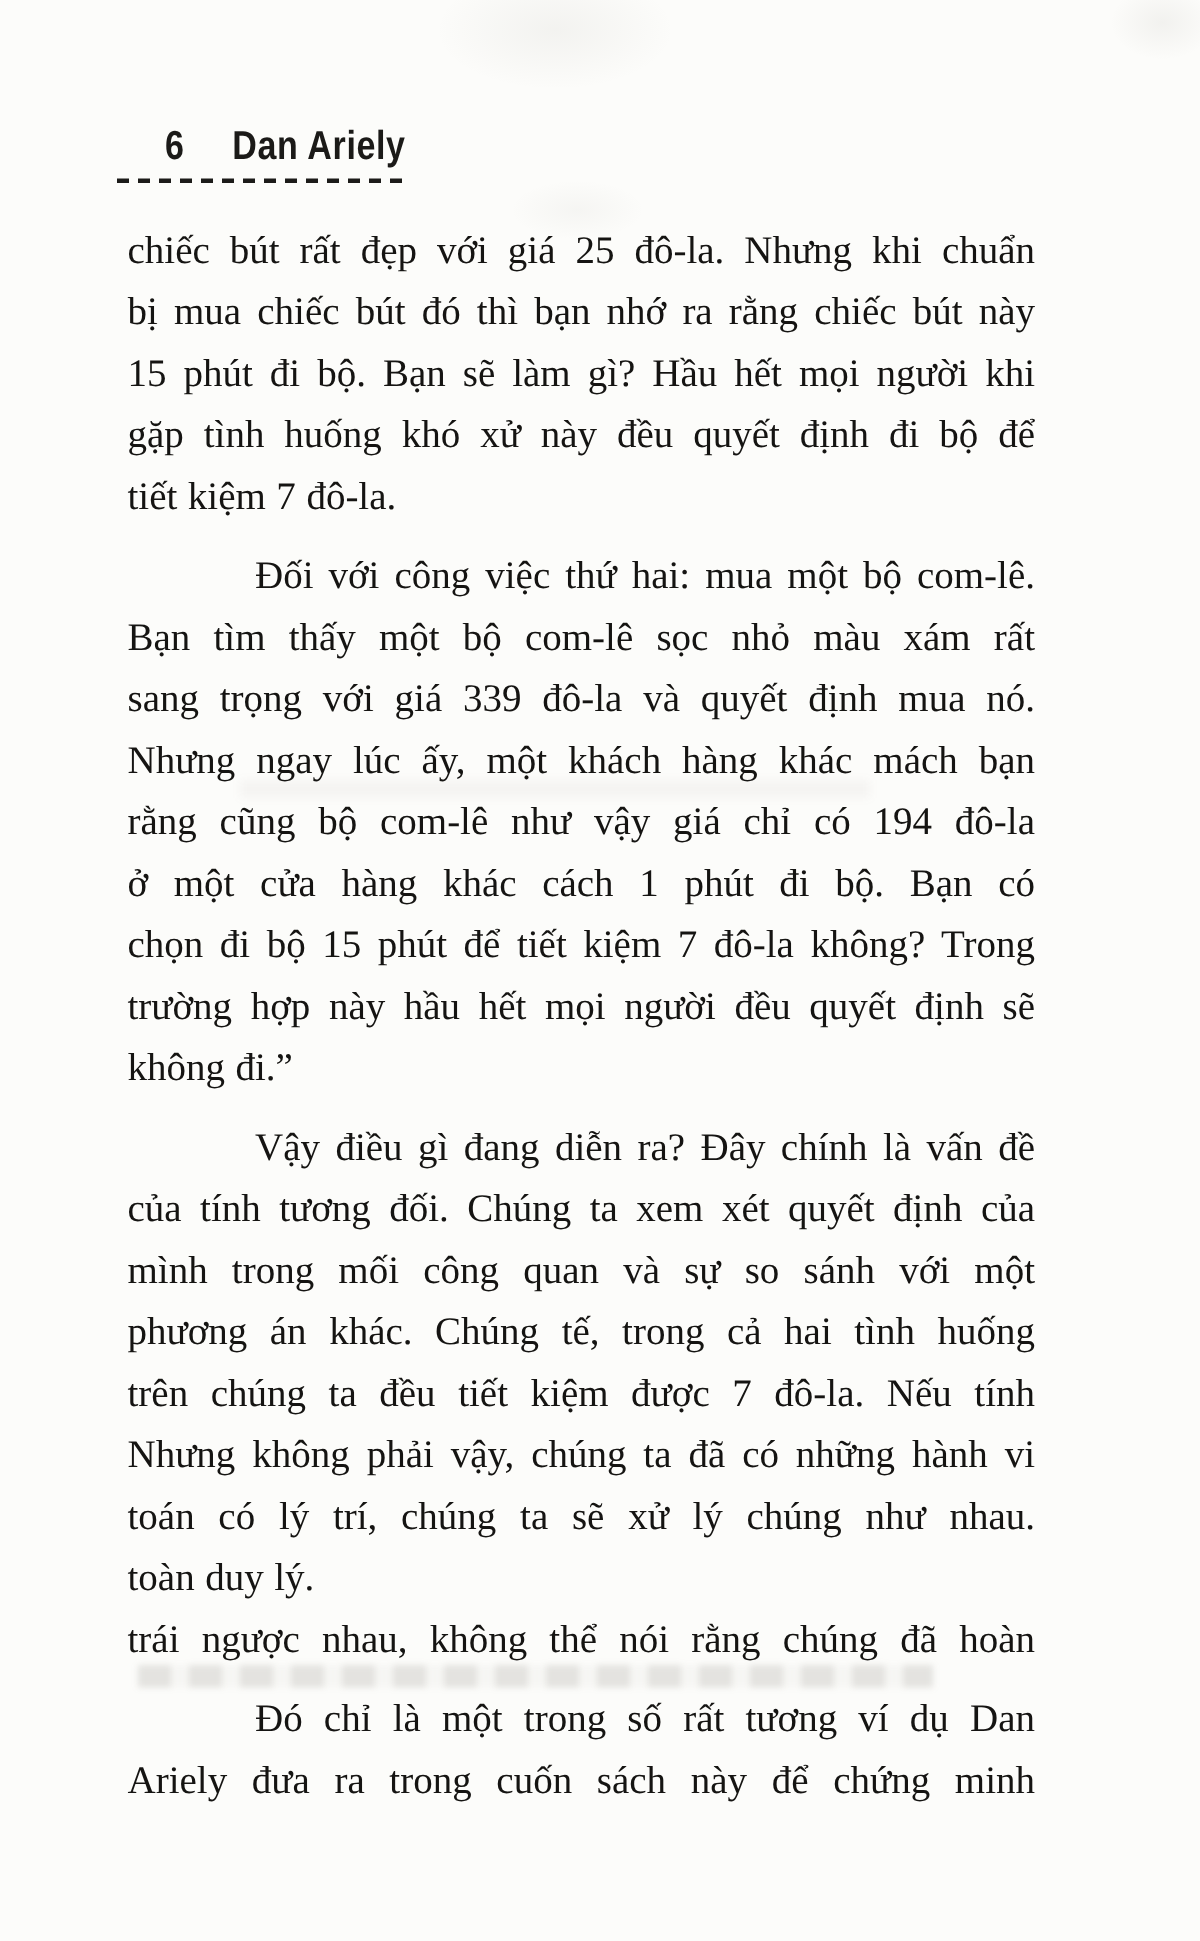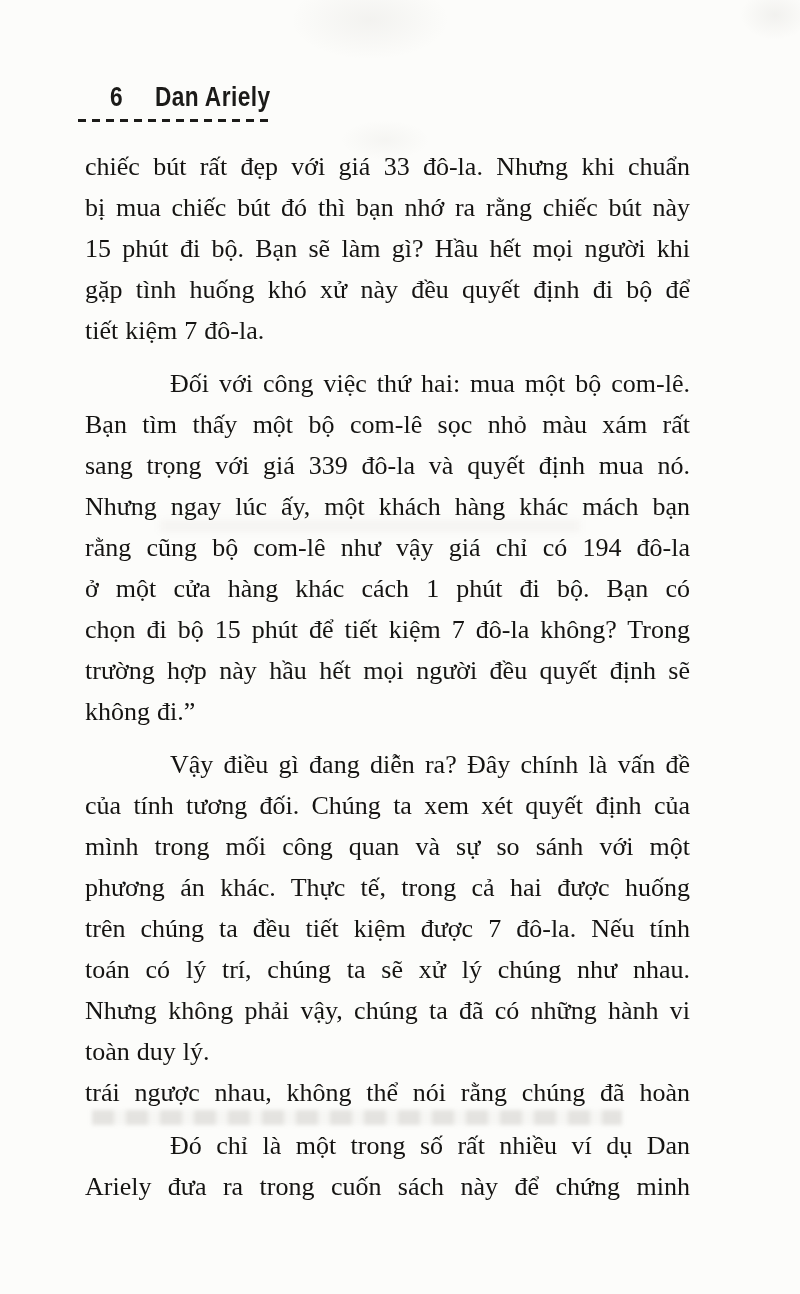--- a/index.html
+++ b/index.html
@@ -128,48 +128,48 @@
 <header class="running-header">
   <div class="header-text">
     <span class="header-page-number">6</span>
     <span class="header-running-title">Dan Ariely</span>
   </div>
   <div class="header-rule"></div>
 </header>
 
 <main class="page-body" id="page-body">
     <div class="paragraph">
-      <div class="line">chiếc bút rất đẹp với giá 33 đô-la. Nhưng khi chuẩn</div>
+      <div class="line">chiếc bút rất đẹp với giá 25 đô-la. Nhưng khi chuẩn</div>
       <div class="line">bị mua chiếc bút đó thì bạn nhớ ra rằng chiếc bút này</div>
       <div class="line">15 phút đi bộ. Bạn sẽ làm gì? Hầu hết mọi người khi</div>
       <div class="line">gặp tình huống khó xử này đều quyết định đi bộ để</div>
       <div class="line last-line">tiết kiệm 7 đô-la.</div>
     </div>
     <div class="paragraph">
       <div class="line first-indent">Đối với công việc thứ hai: mua một bộ com-lê.</div>
       <div class="line">Bạn tìm thấy một bộ com-lê sọc nhỏ màu xám rất</div>
       <div class="line">sang trọng với giá 339 đô-la và quyết định mua nó.</div>
       <div class="line">Nhưng ngay lúc ấy, một khách hàng khác mách bạn</div>
       <div class="line">rằng cũng bộ com-lê như vậy giá chỉ có 194 đô-la</div>
       <div class="line">ở một cửa hàng khác cách 1 phút đi bộ. Bạn có</div>
       <div class="line">chọn đi bộ 15 phút để tiết kiệm 7 đô-la không? Trong</div>
       <div class="line">trường hợp này hầu hết mọi người đều quyết định sẽ</div>
       <div class="line last-line">không đi.”</div>
     </div>
     <div class="paragraph">
       <div class="line first-indent">Vậy điều gì đang diễn ra? Đây chính là vấn đề</div>
       <div class="line">của tính tương đối. Chúng ta xem xét quyết định của</div>
       <div class="line">mình trong mối công quan và sự so sánh với một</div>
-      <div class="line">phương án khác. Thực tế, trong cả hai được huống</div>
+      <div class="line">phương án khác. Chúng tế, trong cả hai tình huống</div>
       <div class="line">trên chúng ta đều tiết kiệm được 7 đô-la. Nếu tính</div>
+      <div class="line">Nhưng không phải vậy, chúng ta đã có những hành vi</div>
       <div class="line">toán có lý trí, chúng ta sẽ xử lý chúng như nhau.</div>
-      <div class="line">Nhưng không phải vậy, chúng ta đã có những hành vi</div>
       <div class="line last-line">toàn duy lý.</div>
       <div class="line">trái ngược nhau, không thể nói rằng chúng đã hoàn</div>
     </div>
     <div class="paragraph">
-      <div class="line first-indent">Đó chỉ là một trong số rất nhiều ví dụ Dan</div>
+      <div class="line first-indent">Đó chỉ là một trong số rất tương ví dụ Dan</div>
       <div class="line">Ariely đưa ra trong cuốn sách này để chứng minh</div>
     </div>
   </main>
 
 <div class="ghost-line"></div>
 <div class="ghost-line-b"></div>
 
 </body></html>

